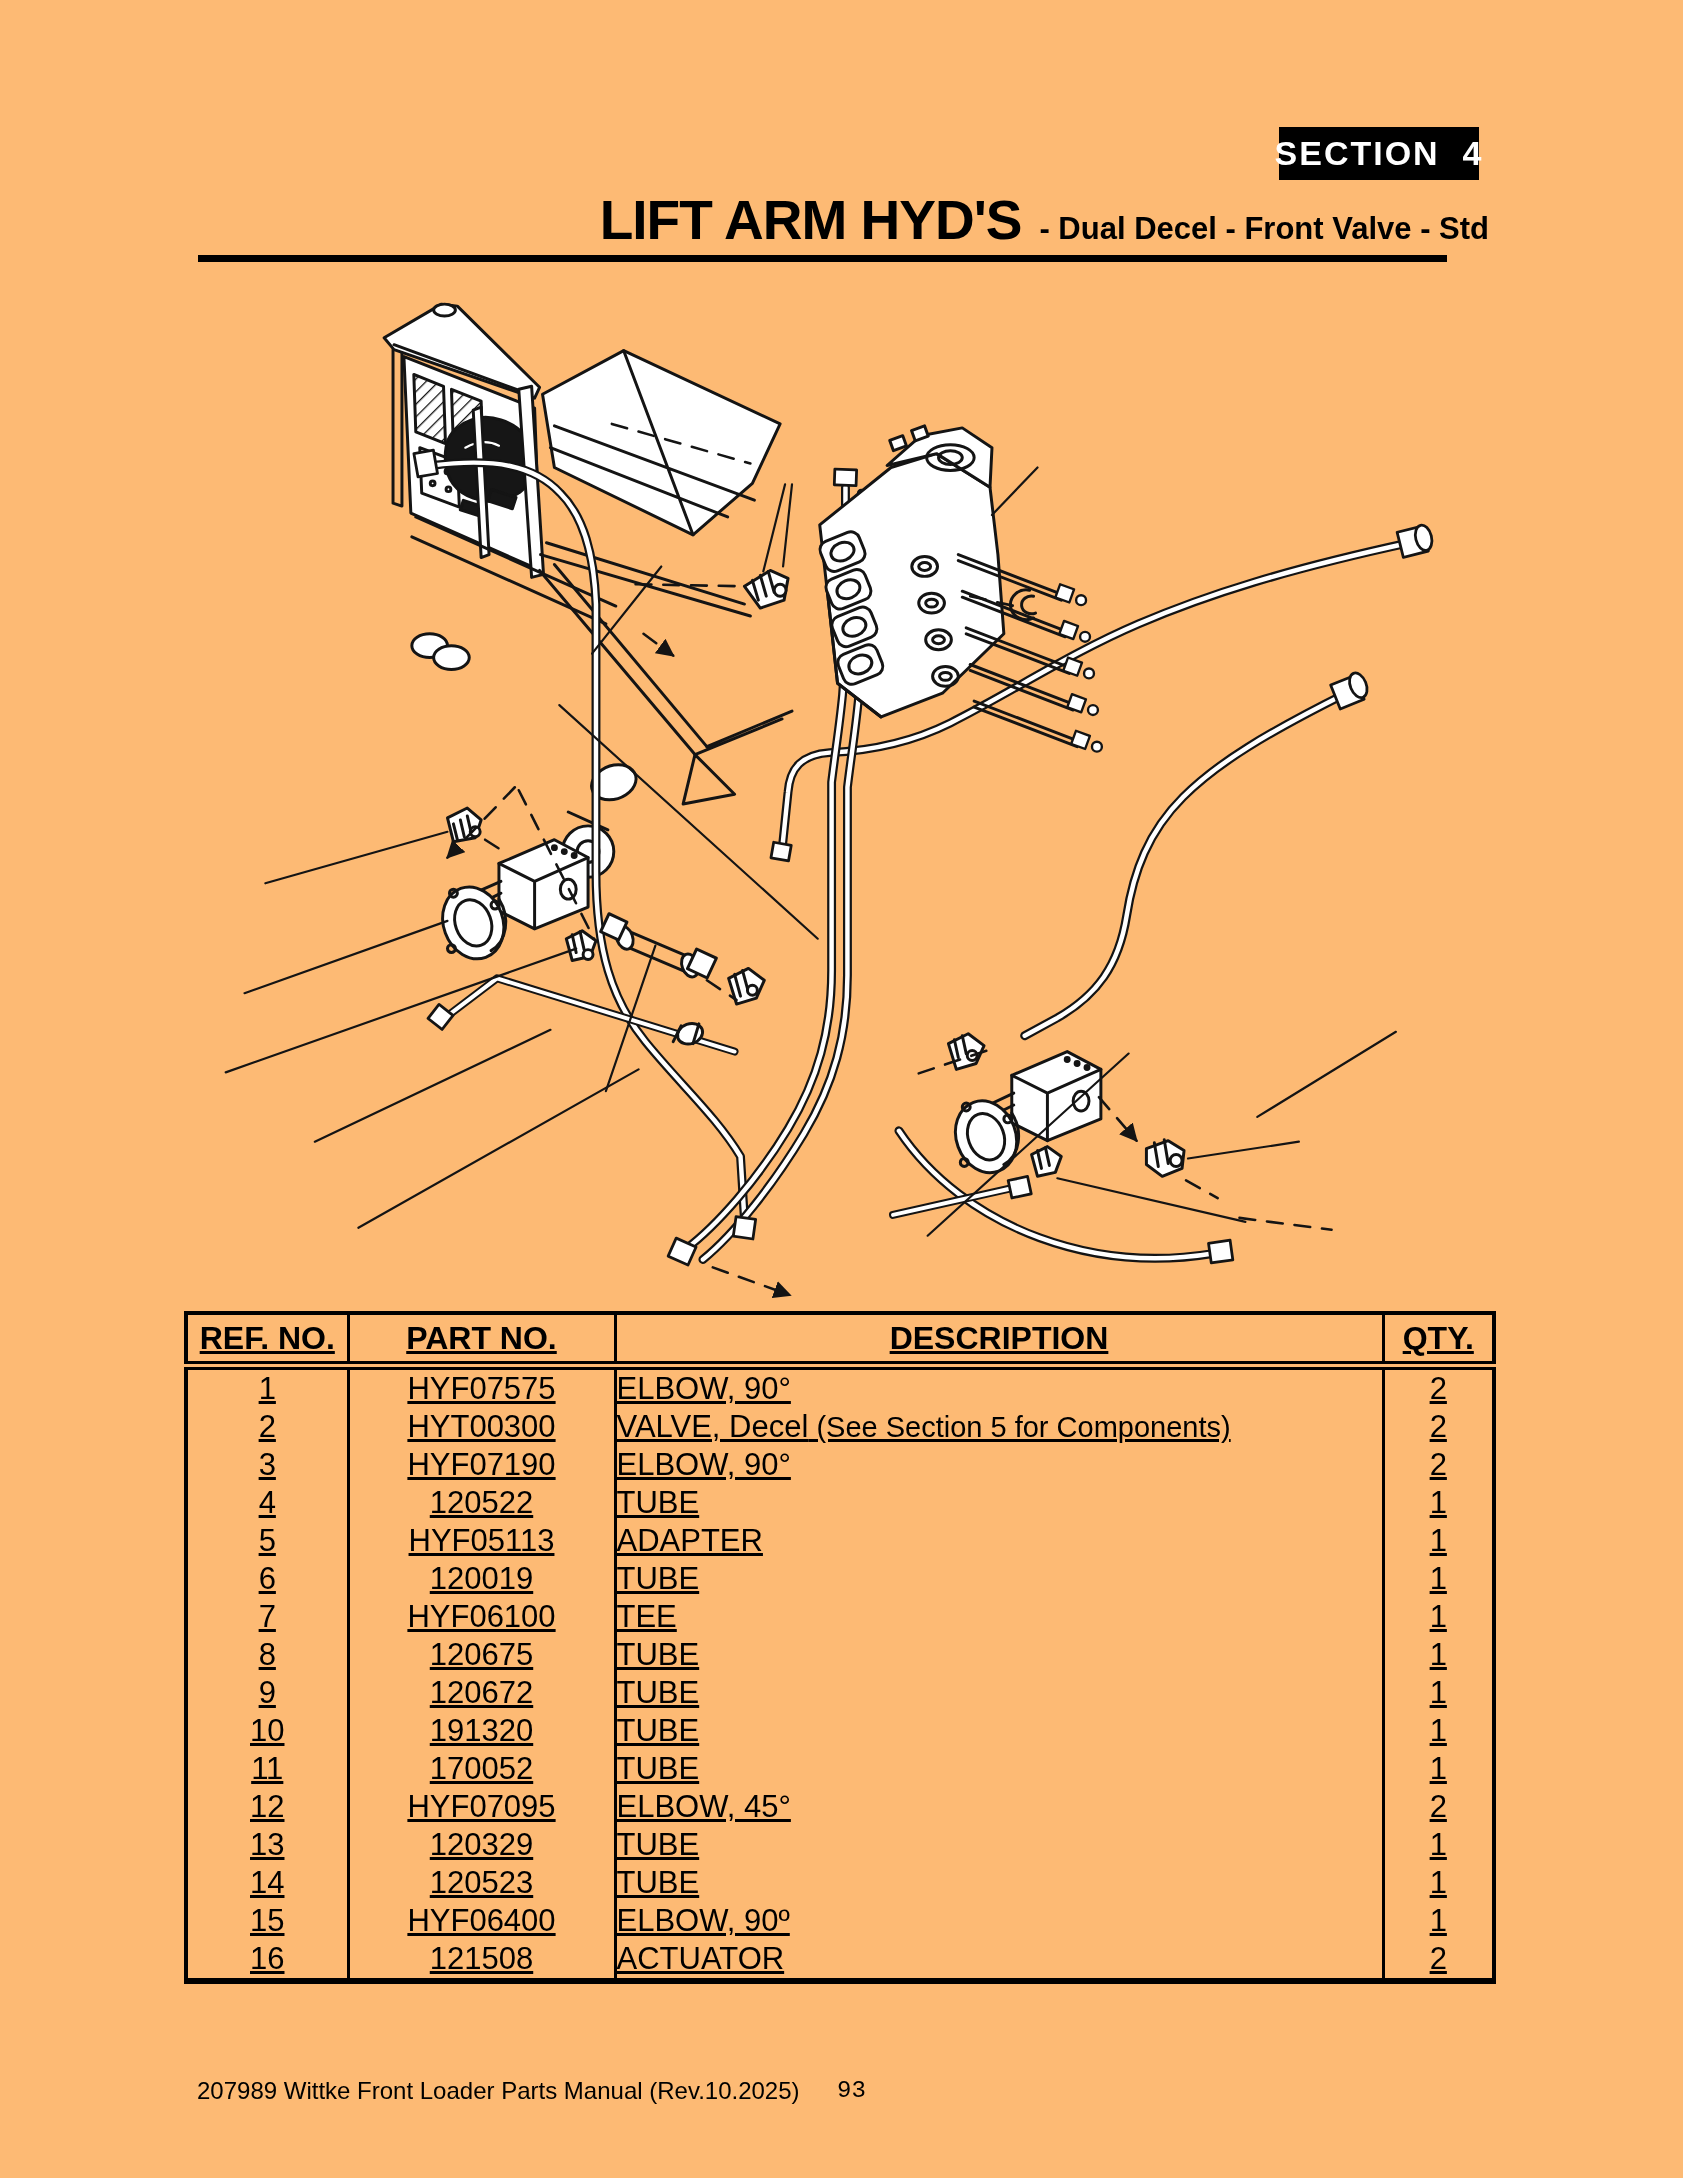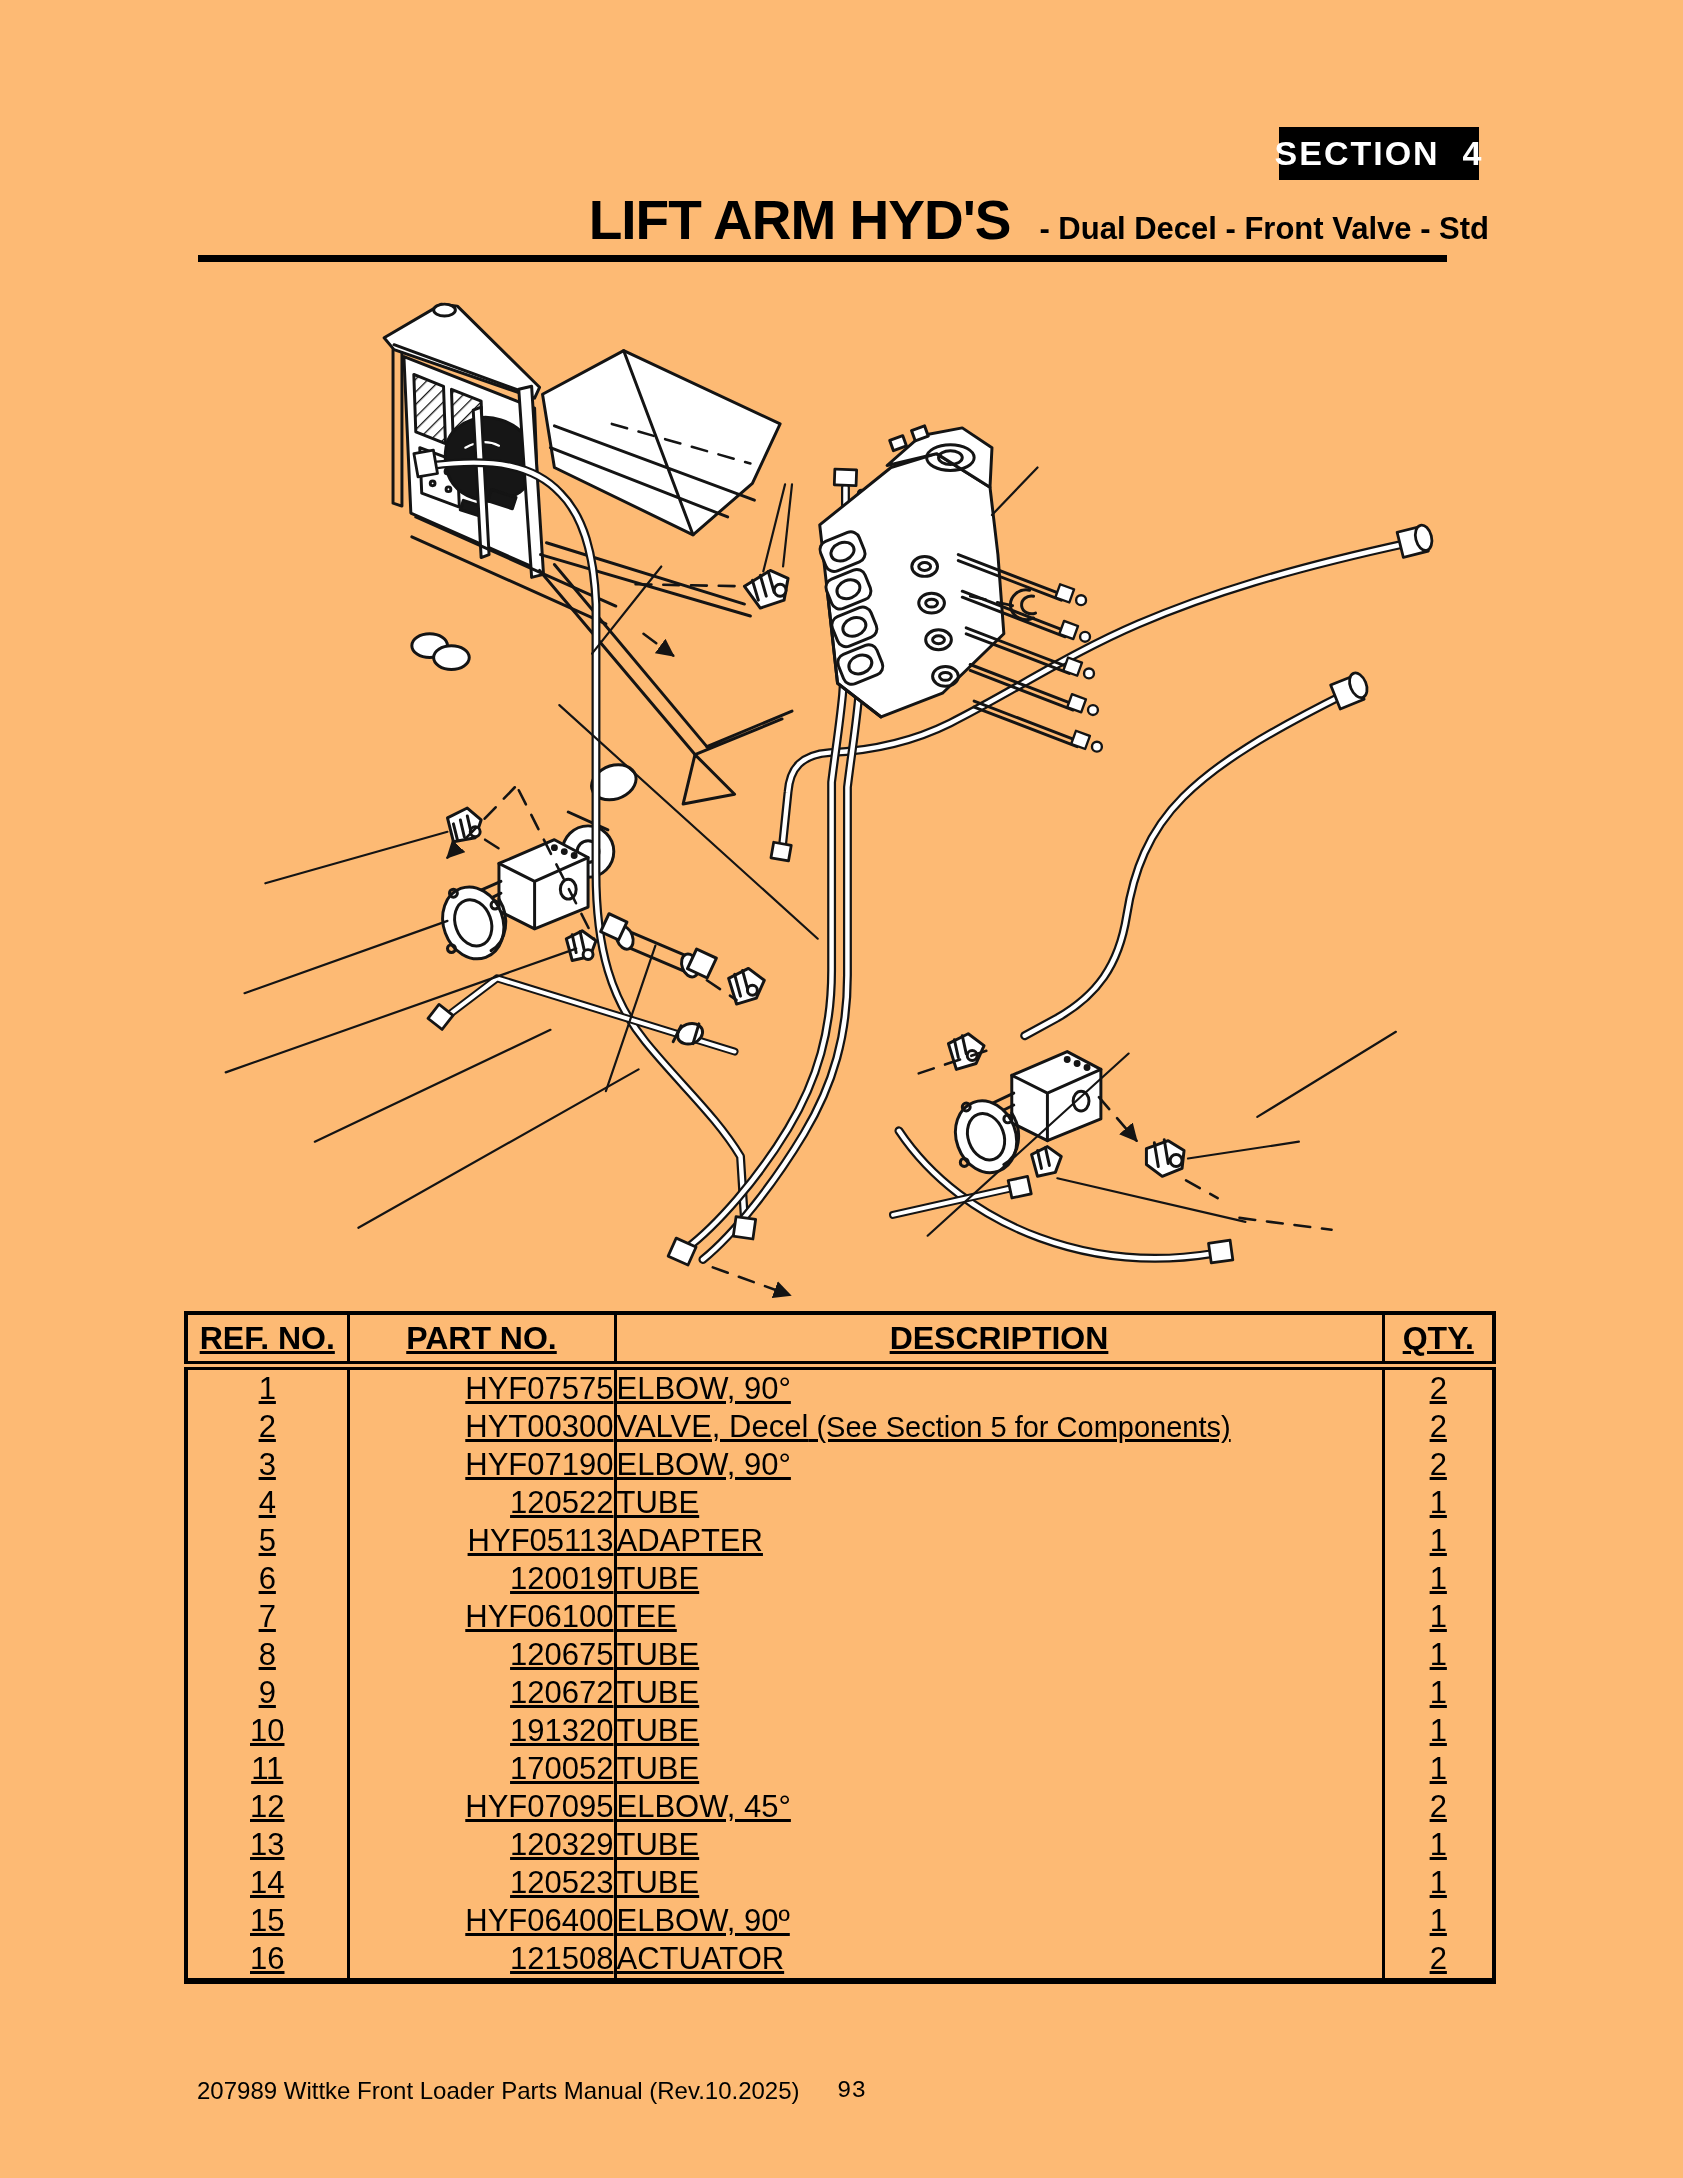--- a/index.html
+++ b/index.html
@@ -16,21 +16,21 @@
     position:absolute;left:1279px;top:127px;width:200px;height:53px;
     background:#000;color:#fff;
     display:flex;align-items:center;justify-content:center;
     font-size:34px;font-weight:bold;letter-spacing:2px;white-space:pre;
   }
   .title-row{
     position:absolute;top:188px;right:194px;
     display:flex;align-items:baseline;white-space:pre;
   }
   .title-main{font-size:55px;font-weight:bold;letter-spacing:-1px;text-align:center;}
-  .title-sub{font-size:31px;font-weight:bold;margin-left:29px;}
+  .title-sub{font-size:31px;font-weight:bold;margin-left:18px;}
   .title-rule{
     position:absolute;left:198px;top:255px;width:1249px;height:7px;background:#000;
   }
   
   .diagram{position:absolute;left:0;top:0;width:1683px;height:1327px;}
   
   .parts-table{
     position:absolute;left:184px;top:1311px;width:1309px;
     border-collapse:collapse;table-layout:fixed;
     border:4px solid #000;
@@ -45,21 +45,21 @@
   .parts-table{border-bottom-width:6px;}
   .parts-table tbody td{
     height:38px;font-size:31px;line-height:38px;
     padding:0;vertical-align:middle;white-space:nowrap;overflow:visible;
   }
   .col-ref{width:162px;}
   .col-part{width:267px;}
   .col-desc{width:768px;}
   .col-qty{width:111px;}
   td.ref-cell{text-align:center;}
-  td.part-cell{text-align:right;padding-left:35px;}
+  td.part-cell{text-align:center;padding-left:35px;}
   td.desc-cell{text-align:left;padding-left:29px;}
   td.qty-cell{text-align:center;}
   .desc-note{font-size:29px;}
   
   .footer-manual{position:absolute;left:197px;top:2077px;font-size:24px;}
   .footer-page{position:absolute;left:837px;top:2077px;font-size:24px;font-family:Liberation Mono, monospace;}
 </style>
 </head>
 <body>
 

